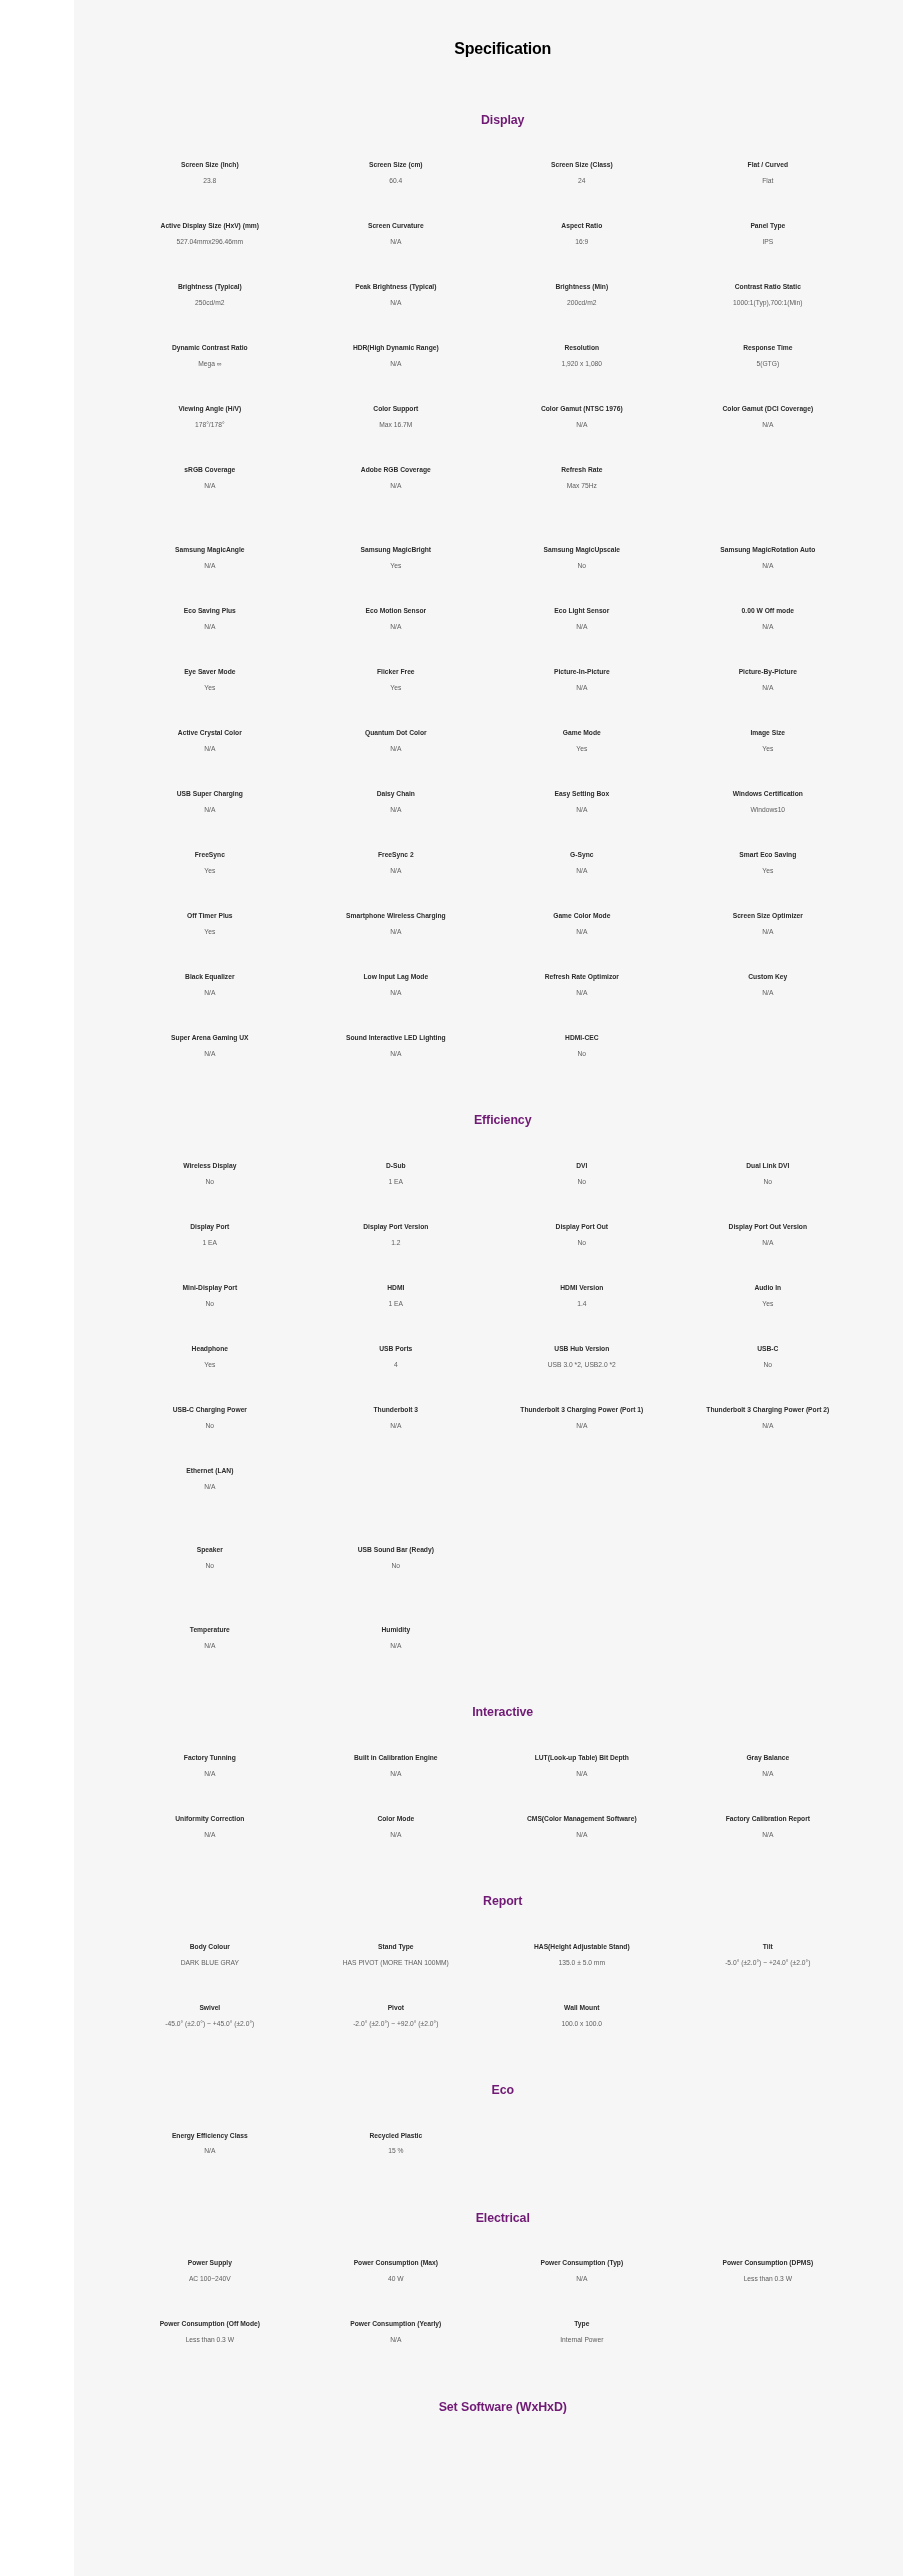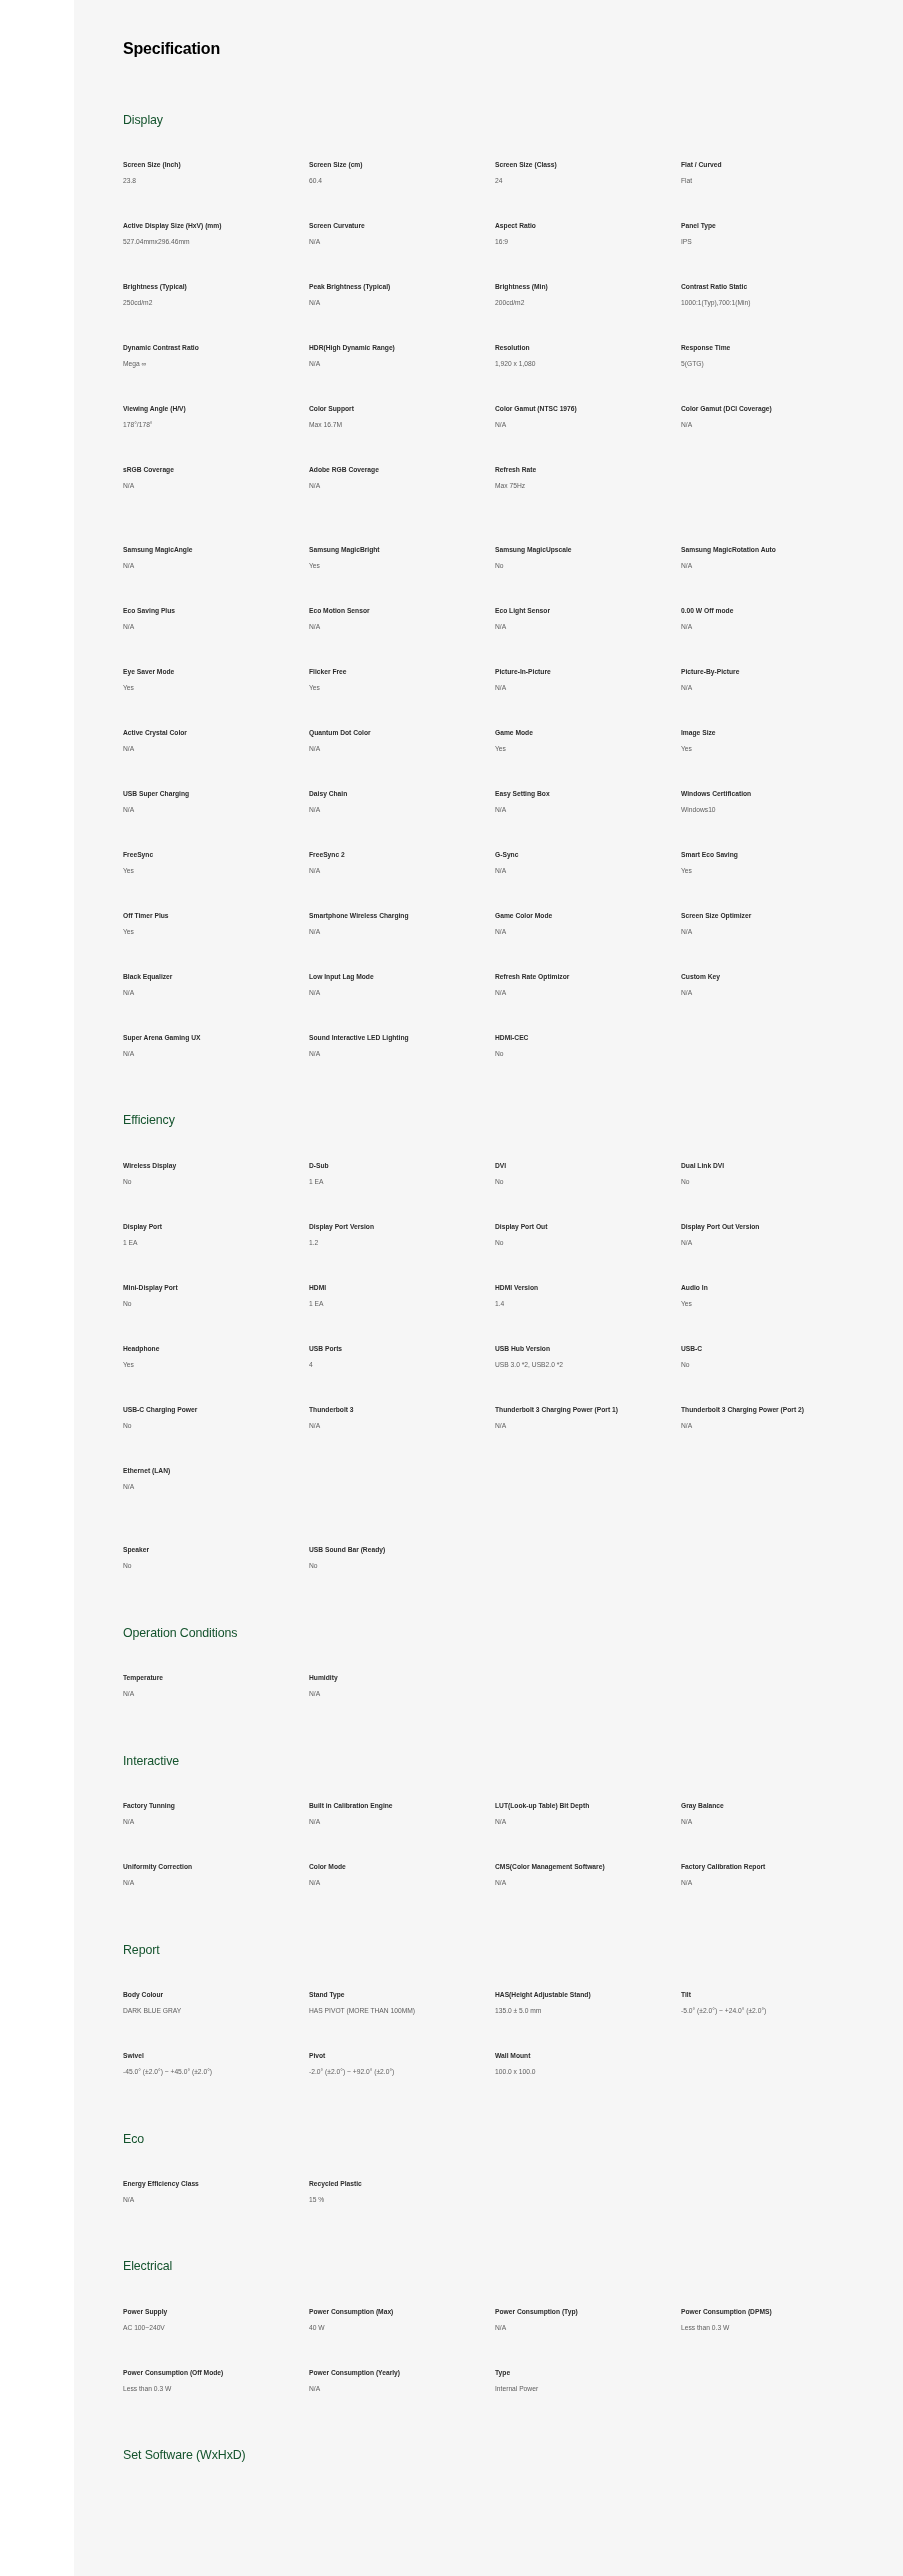--- a/index.html
+++ b/index.html
@@ -9,30 +9,30 @@
     font-family:"Liberation Sans", sans-serif;
     position:relative;
     -webkit-font-smoothing:antialiased;
   }
   .card {
     position:absolute; left:74px; top:0;
     width:829px; height:3174px;
     background:#f6f6f6;
     overflow:hidden;
   }
-  .inner { padding:40px 20.6px 0 49px; }
+  .inner { padding:40px 20.6px 0 49px;text-align:center; }
   h1.page-title {
     font-size:16px; font-weight:700; color:#000;
     letter-spacing:-0.2px;
     margin:0 0 55px 0;
   }
   section.spec-section { margin:18.5px 0 0 0; }
   section.spec-section:first-of-type { margin-top:0; }
   h2.section-title {
-    font-size:12.4px; font-weight:400; color:#14532d;
+    font-size:12.4px; font-weight:700; color:#701a75;
     letter-spacing:-0.1px;
     margin:0 0 34px 0; line-height:14.4px;
   }
   .row { display:flex; height:61px; align-items:flex-start; }
   .cell { width:186px; padding-right:12.4px; box-sizing:border-box; flex:0 0 auto; }
   .cell .label {
     font-size:6.7px; font-weight:700; color:#2b2b2b;
     line-height:8.2px; margin:0 0 7.7px 0;
   }
   .cell .value {
@@ -419,21 +419,20 @@
               <div class="label">Speaker</div>
               <div class="value">No</div>
             </div>
             <div class="cell">
               <div class="label">USB Sound Bar (Ready)</div>
               <div class="value">No</div>
             </div>
           </div>
         </section>
         <section class="spec-section">
-          <h2 class="section-title">Operation Conditions</h2>
           <div class="row">
             <div class="cell">
               <div class="label">Temperature</div>
               <div class="value">N/A</div>
             </div>
             <div class="cell">
               <div class="label">Humidity</div>
               <div class="value">N/A</div>
             </div>
           </div>

